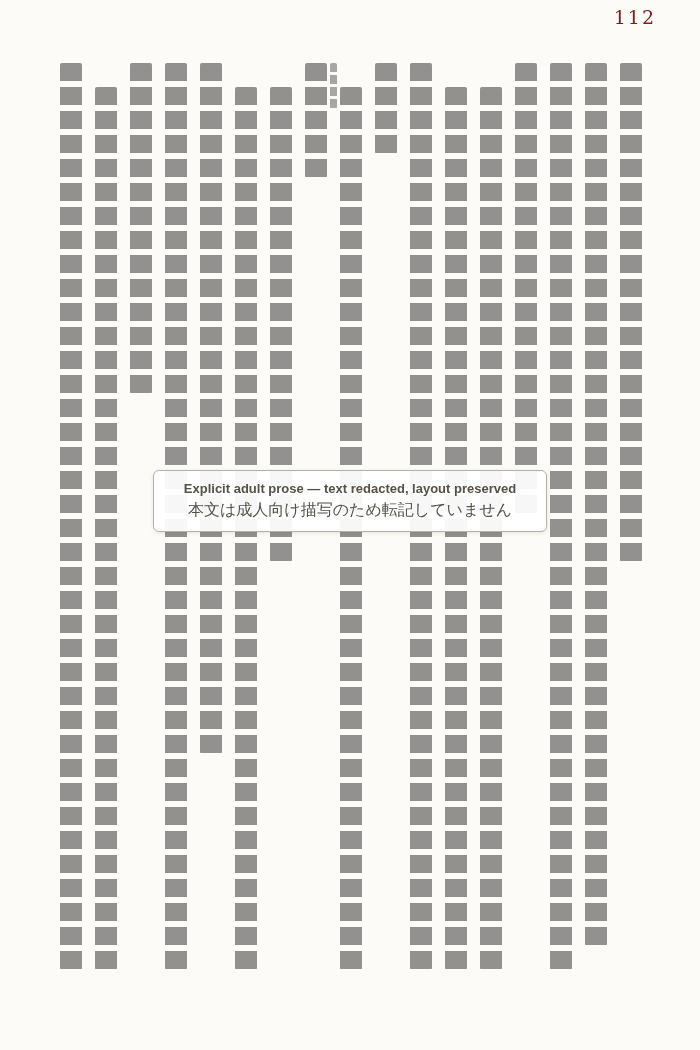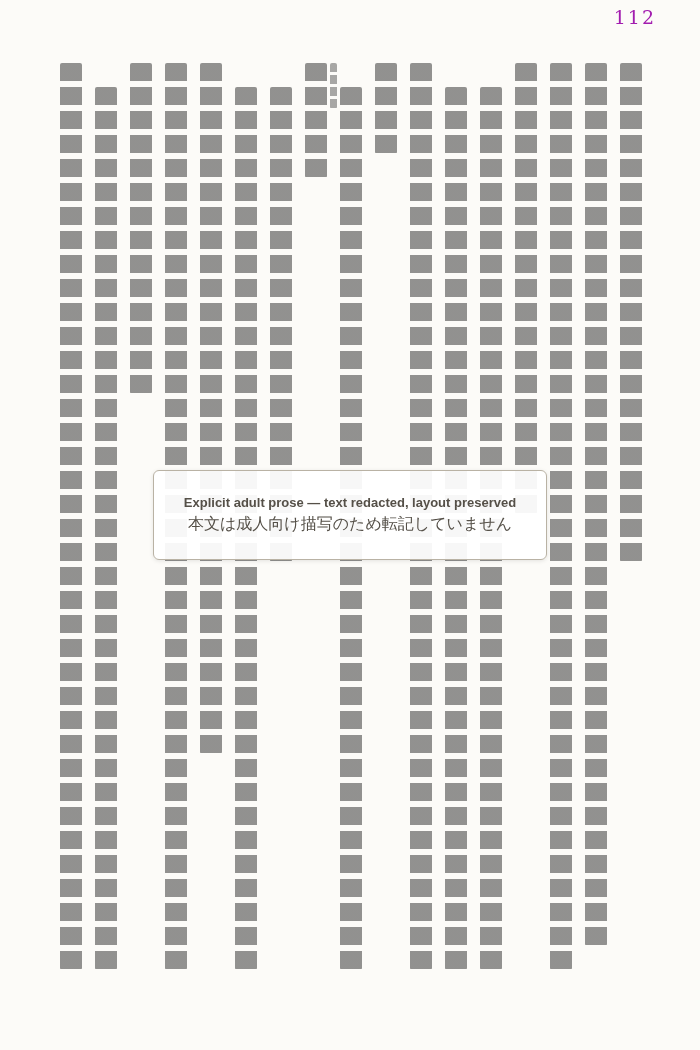--- a/index.html
+++ b/index.html
@@ -58,21 +58,21 @@
     );
   }
   .redaction-note {
     position: absolute;
     top: 470px;
     left: 50%;
     transform: translateX(-50%);
     background: rgba(255, 255, 255, 0.93);
     border: 1px solid #b9b2a4;
     border-radius: 6px;
-    padding: 24px 16px;
+    padding: 10px 16px;
     width: 360px;
     text-align: center;
     font-family: "Liberation Sans", sans-serif;
     color: #555048;
     box-shadow: 0 1px 4px rgba(0,0,0,0.10);
   }
   .redaction-note .en {
     display: block;
     font-size: 13px;
     font-weight: bold;
@@ -81,21 +81,21 @@
   .redaction-note .ja {
     display: block;
     font-size: 16px;
   }
 </style>
 </head>
 <body style="background: rgb(252, 251, 248);">
 
 <div class="page">
 
-  <div class="page-number" style="color: #a21caf;">112</div>
+  <div class="page-number" style="color: #7f1d1d;">112</div>
 
   <div class="text-body">
       <div class="col" style="right: 0px; top: 0px; height: 499px;"></div>
       <div class="col" style="right: 35px; top: 0px; height: 883px;"></div>
       <div class="col" style="right: 70px; top: 0px; height: 907px;"></div>
       <div class="col" style="right: 105px; top: 0px; height: 451px;"></div>
       <div class="col" style="right: 140px; top: 24px; height: 883px;"></div>
       <div class="col" style="right: 175px; top: 24px; height: 883px;"></div>
       <div class="col" style="right: 210px; top: 0px; height: 907px;"></div>
       <div class="col" style="right: 245px; top: 0px; height: 91px;"></div>

